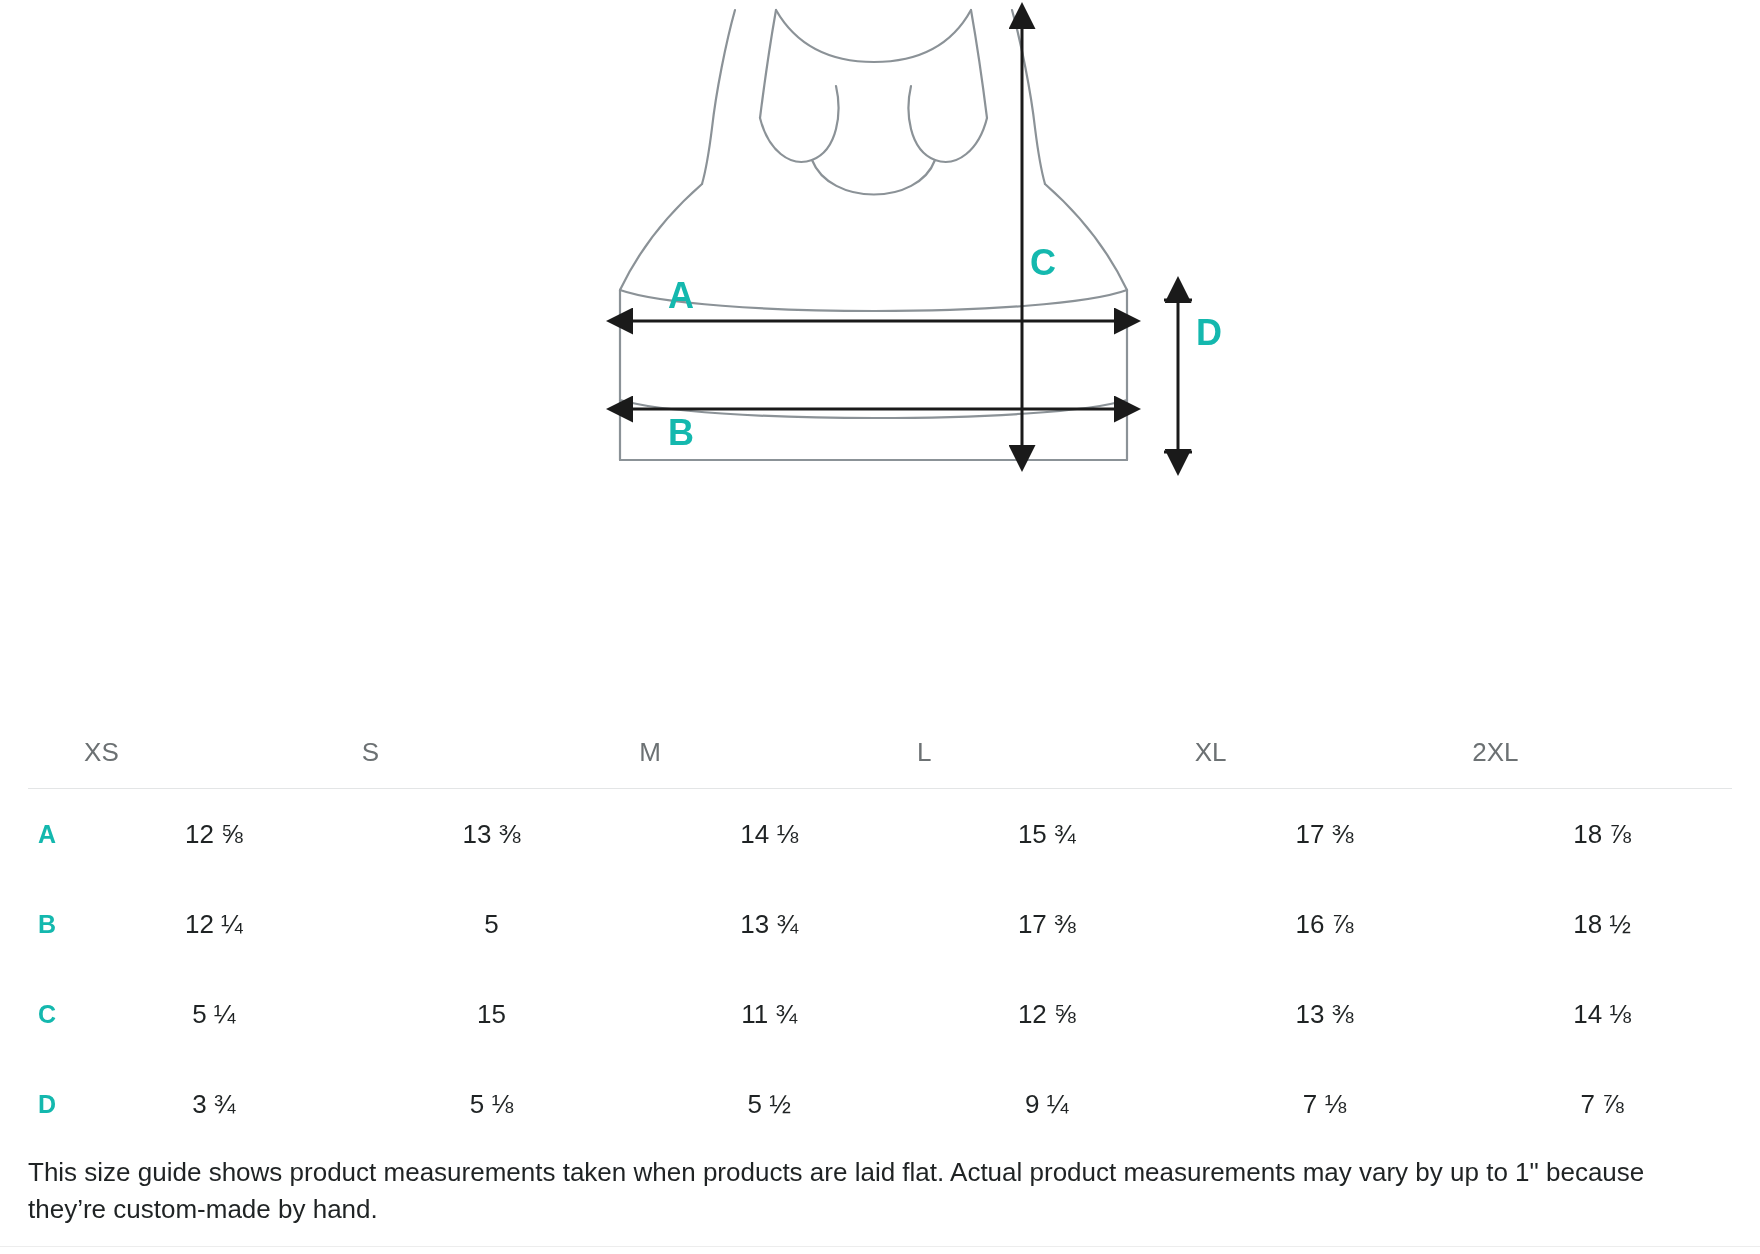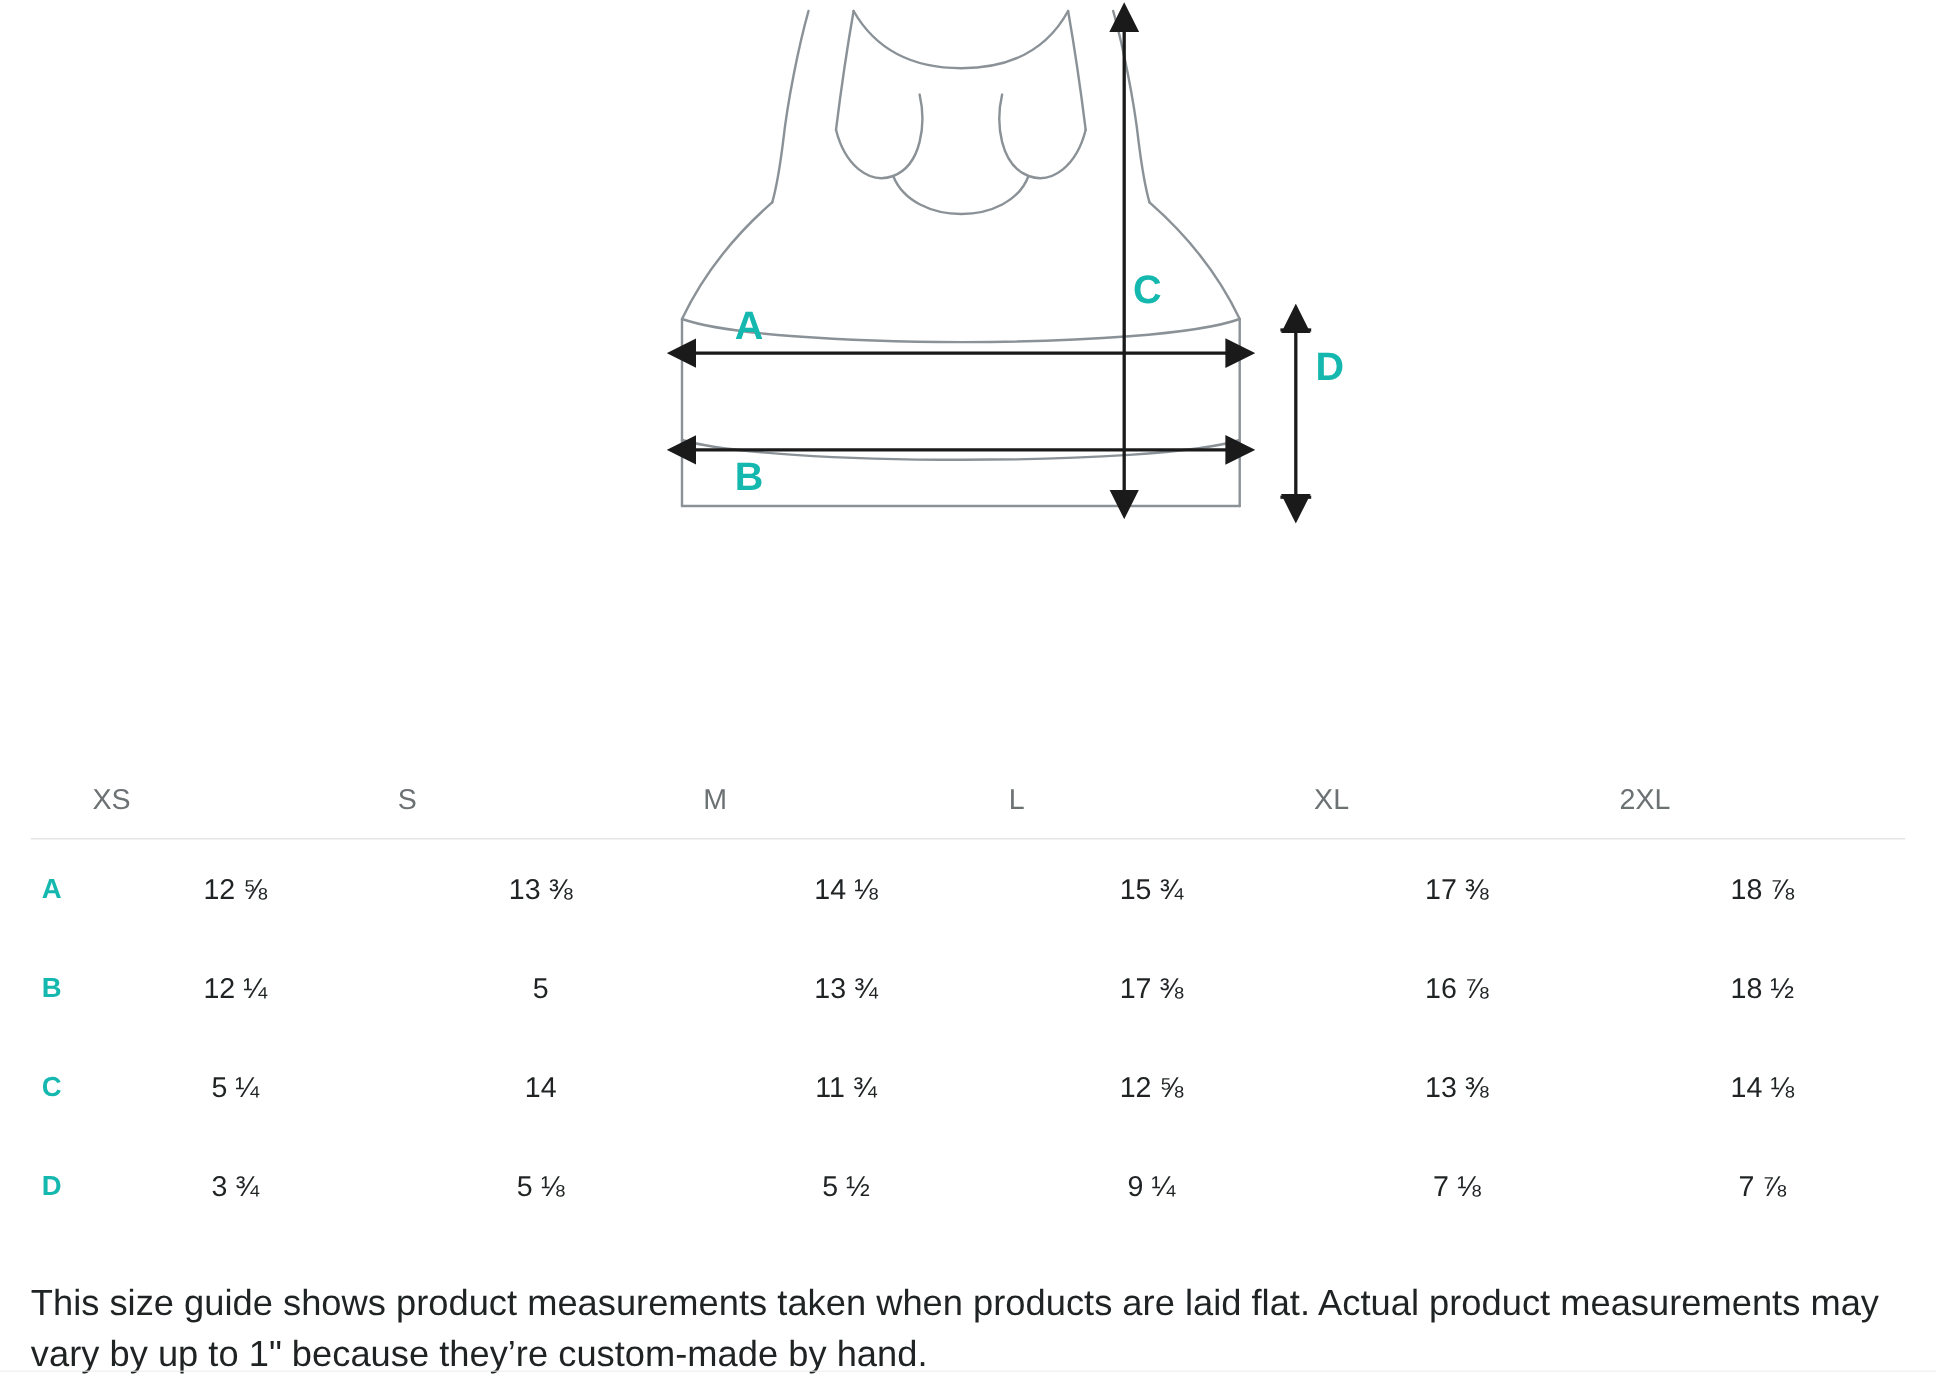--- a/index.html
+++ b/index.html
@@ -29,21 +29,21 @@
   .diagram-svg {
     position: absolute;
     left: 0;
     top: 0;
   }
 
   
   .table-wrap {
     position: absolute;
     left: 28px;
-    top: 690px;
+    top: 716px;
     width: 1704px;
   }
   table.size-table {
     border-collapse: collapse;
     width: 1704px;
     table-layout: fixed;
   }
   table.size-table th,
   table.size-table td {
     text-align: left;
@@ -81,21 +81,21 @@
     padding-left: 18px;
     text-align: center;
   }
 
   
   .footnote {
     position: absolute;
     left: 28px;
     top: 1128px;
     width: 1690px;
-    font-size: 33px;
+    font-size: 26px;
     line-height: 1.42;
     color: #1f2324;
   }
   .bottom-rule {
     position: absolute;
     left: 0;
     top: 1246px;
     width: 1760px;
     height: 1px;
     background: #ededed;
@@ -199,21 +199,21 @@
           <td class="val">12 ¼</td>
           <td class="val">5</td>
           <td class="val">13 ¾</td>
           <td class="val">17 ⅜</td>
           <td class="val">16 ⅞</td>
           <td class="val">18 ½</td>
         </tr>
         <tr>
           <td class="row-label">C</td>
           <td class="val">5 ¼</td>
-          <td class="val">14</td>
+          <td class="val">15</td>
           <td class="val">11 ¾</td>
           <td class="val">12 ⅝</td>
           <td class="val">13 ⅜</td>
           <td class="val">14 ⅛</td>
         </tr>
         <tr>
           <td class="row-label">D</td>
           <td class="val">3 ¾</td>
           <td class="val">5 ⅛</td>
           <td class="val">5 ½</td>

